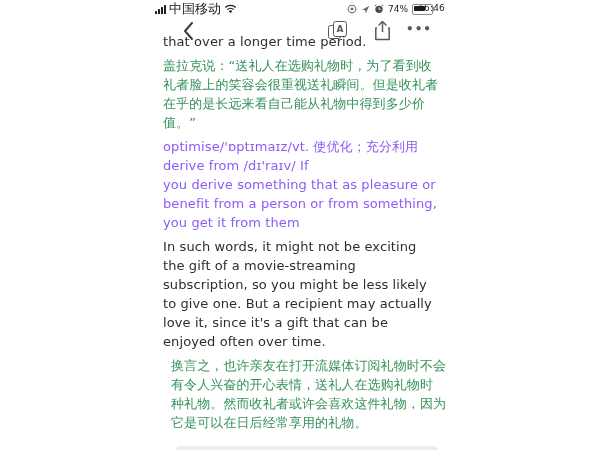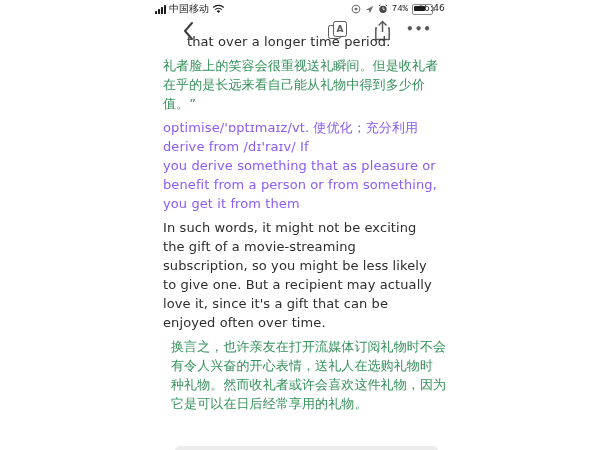--- a/index.html
+++ b/index.html
@@ -11,22 +11,22 @@
   .canvas{position:relative;width:600px;height:450px;background:#ffffff;}
   .phone{position:absolute;left:140px;top:0;width:305px;height:450px;background:#ffffff;}
 
   
   .status-bar{
     position:absolute;top:2px;left:0;width:100%;height:14px;
     font-size:9px;color:#1c1c1c;
   }
   .sb-left{position:absolute;left:15px;top:0;display:flex;align-items:center;gap:3px;height:14px;}
   .sb-center{position:absolute;left:0;width:100%;text-align:right;top:1px;font-weight:normal;letter-spacing:.2px;}
-  .sb-right{position:absolute;right:12px;top:0;display:flex;align-items:center;gap:4px;height:14px;font-family:Liberation Mono, monospace;}
-  .carrier{font-size:10px;color:#1c1c1c;}
+  .sb-right{position:absolute;right:12px;top:0;display:flex;align-items:center;gap:4px;height:14px;}
+  .carrier{font-size:13px;color:#1c1c1c;}
   .sigbars{display:flex;align-items:flex-end;gap:1px;height:9px;}
   .sigbars i{display:block;width:2px;background:#1c1c1c;border-radius:.5px;}
   .sigbars i:nth-child(1){height:3px}
   .sigbars i:nth-child(2){height:5px}
   .sigbars i:nth-child(3){height:7px}
   .sigbars i:nth-child(4){height:9px}
   .batt-body{position:relative;width:19px;height:9px;border:1px solid #8a8a8a;border-radius:2px;}
   .batt-fill{position:absolute;left:1px;top:1px;height:5px;width:11px;background:#1c1c1c;border-radius:1px;}
   .batt-tip{position:absolute;right:-3px;top:2.5px;width:2px;height:4px;background:#8a8a8a;border-radius:0 1px 1px 0;}
   .batt-pct{font-size:9px;color:#1c1c1c;}
@@ -136,24 +136,25 @@
             <path d="M5 5 L8.5 1.5 L12 5" stroke="#5a5a5a" stroke-width="1.5" fill="none" stroke-linecap="round" stroke-linejoin="round"></path>
           </svg>
         </span>
       </div>
       <div class="more-btn">
         <span>•••</span>
       </div>
     </div>
 
     <div class="content" id="content">
-        <div class="para" style="color: rgb(45, 45, 45); margin-left: 24px;">
+        <div class="para" style="color: rgb(45, 45, 45);">
           <div class="line">that over a longer time period.</div>
         </div>
         <div class="para" style="color: rgb(53, 145, 90);">
+          <div class="line">盖拉克说：“送礼人在选购礼物时，为了看到收</div>
           <div class="line">礼者脸上的笑容会很重视送礼瞬间。但是收礼者</div>
           <div class="line">在乎的是长远来看自己能从礼物中得到多少价</div>
           <div class="line">值。”</div>
         </div>
         <div class="para" style="color: #8b5cf6;">
           <div class="line">optimise/'ɒptɪmaɪz/vt. 使优化；充分利用</div>
           <div class="line">derive from  /dɪ'raɪv/ If</div>
           <div class="line">you derive something that as pleasure or</div>
           <div class="line">benefit from a person or from something,</div>
           <div class="line">you get it from them</div>

